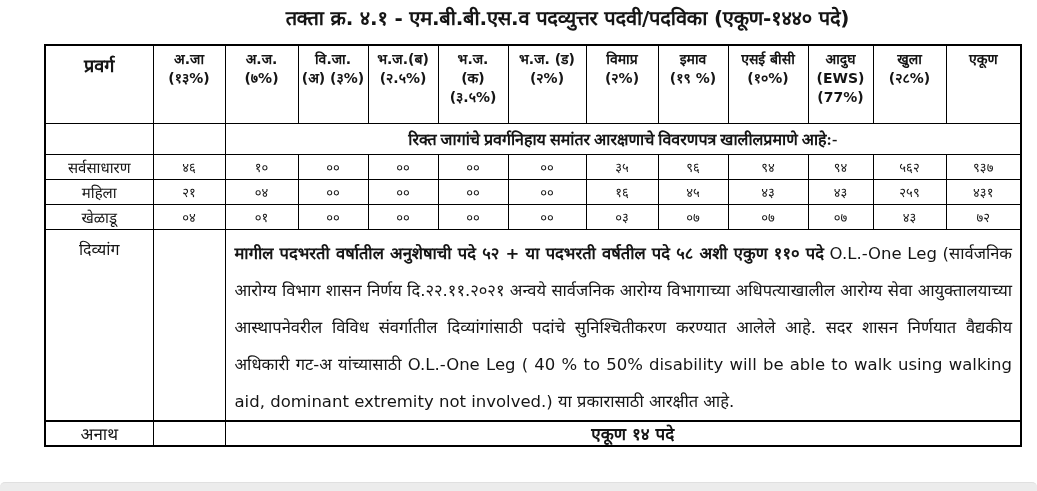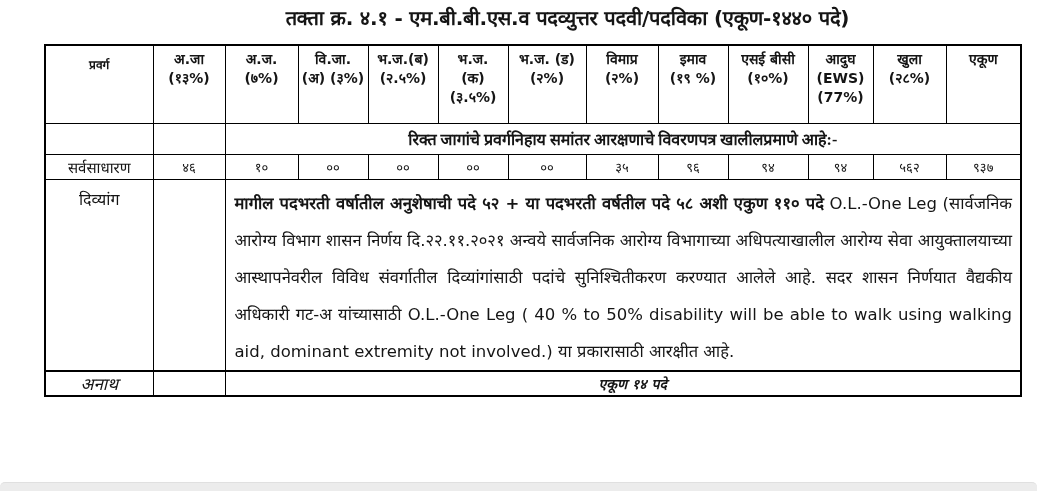--- a/index.html
+++ b/index.html
@@ -19,21 +19,21 @@
     border-collapse:collapse; table-layout:fixed;
     border:2px solid #000;
   }
   .vtable th, .vtable td { border:1px solid #000; text-align:center; overflow:hidden; }
 
   
   .vtable thead th {
     height:78px; vertical-align:top; padding-top:4px;
     font-weight:bold; font-size:14px; line-height:19px;
   }
-  .vtable thead th.first .hl { font-size:12px; padding-top:6px; }
+  .vtable thead th.first .hl { font-size:18px; padding-top:6px; }
   .vtable .hs { white-space:pre-line; font-weight:bold; }
 
   
   tr.count-row td { height:33px; font-weight:bold; font-size:15px; }
   tr.count-row td.rowlabel { font-size:17px; }
 
   
   tr.note-row td { height:31px;font-family:Liberation Serif, serif; }
   tr.note-row td.note-cell { font-weight:bold; font-size:16px; }
 
@@ -44,23 +44,23 @@
   
   tr.divyang-row td { height:182px; vertical-align:top;margin-left:31px; }
   tr.divyang-row td.rowlabel { font-size:16px; padding-top:8px; }
   tr.divyang-row td.para-cell {
     text-align:justify; padding:5px 8px 0 9px;
     font-size:16.5px; line-height:37px;
   }
   tr.divyang-row td.para-cell .b { font-weight:bold; }
 
   
-  tr.anath-row td { height:22px; border-top:2px solid #000;font-style:italic; }
+  tr.anath-row td { height:22px; border-top:2px solid #000; }
   tr.anath-row td.rowlabel { font-size:17px; }
-  tr.anath-row td.anath-text { font-weight:bold; font-size:14px;padding-left:20px; }
+  tr.anath-row td.anath-text { font-weight:bold; font-size:17px;padding-left:20px; }
 
   .bottom-bar {
     position:absolute; left:0; bottom:0; width:1037px; height:9px;
     background:#ececec; border-top:1px solid #e0e0e0;
     border-radius:5px 5px 0 0;
   }
 </style>
 </head>
 <body>
 
@@ -152,20 +152,50 @@
         <td>००</td>
         <td>००</td>
         <td>००</td>
         <td>३५</td>
         <td>९६</td>
         <td>९४</td>
         <td>९४</td>
         <td>५६२</td>
         <td>९३७</td>
       </tr>
+      <tr class="data-row">
+        <td class="rowlabel">महिला</td>
+        <td>२१</td>
+        <td>०४</td>
+        <td>००</td>
+        <td>००</td>
+        <td>००</td>
+        <td>००</td>
+        <td>१६</td>
+        <td>४५</td>
+        <td>४३</td>
+        <td>४३</td>
+        <td>२५९</td>
+        <td>४३१</td>
+      </tr>
+      <tr class="data-row">
+        <td class="rowlabel">खेळाडू</td>
+        <td>०४</td>
+        <td>०१</td>
+        <td>००</td>
+        <td>००</td>
+        <td>००</td>
+        <td>००</td>
+        <td>०३</td>
+        <td>०७</td>
+        <td>०७</td>
+        <td>०७</td>
+        <td>४३</td>
+        <td>७२</td>
+      </tr>
       <tr class="divyang-row">
         <td class="rowlabel">दिव्यांग</td>
         <td></td>
         <td class="para-cell" colspan="11"><span class="b">मागील पदभरती वर्षातील अनुशेषाची पदे ५२ + या पदभरती वर्षतील पदे ५८ अशी एकुण ११०  पदे</span><span> O.L.-One Leg (सार्वजनिक आरोग्य विभाग शासन निर्णय दि.२२.११.२०२१ अन्वये सार्वजनिक आरोग्य विभागाच्या अधिपत्याखालील आरोग्य सेवा आयुक्तालयाच्या आस्थापनेवरील विविध संवर्गातील दिव्यांगांसाठी पदांचे सुनिश्चितीकरण करण्यात आलेले आहे. सदर शासन निर्णयात वैद्यकीय अधिकारी गट-अ यांच्यासाठी O.L.-One Leg ( 40 % to 50% disability will be able to walk using walking aid, dominant extremity not involved.) या प्रकारासाठी आरक्षीत आहे.</span></td>
       </tr>
       <tr class="anath-row">
         <td class="rowlabel">अनाथ</td>
         <td></td>
         <td class="anath-text" colspan="11">एकूण १४ पदे</td>
       </tr>

